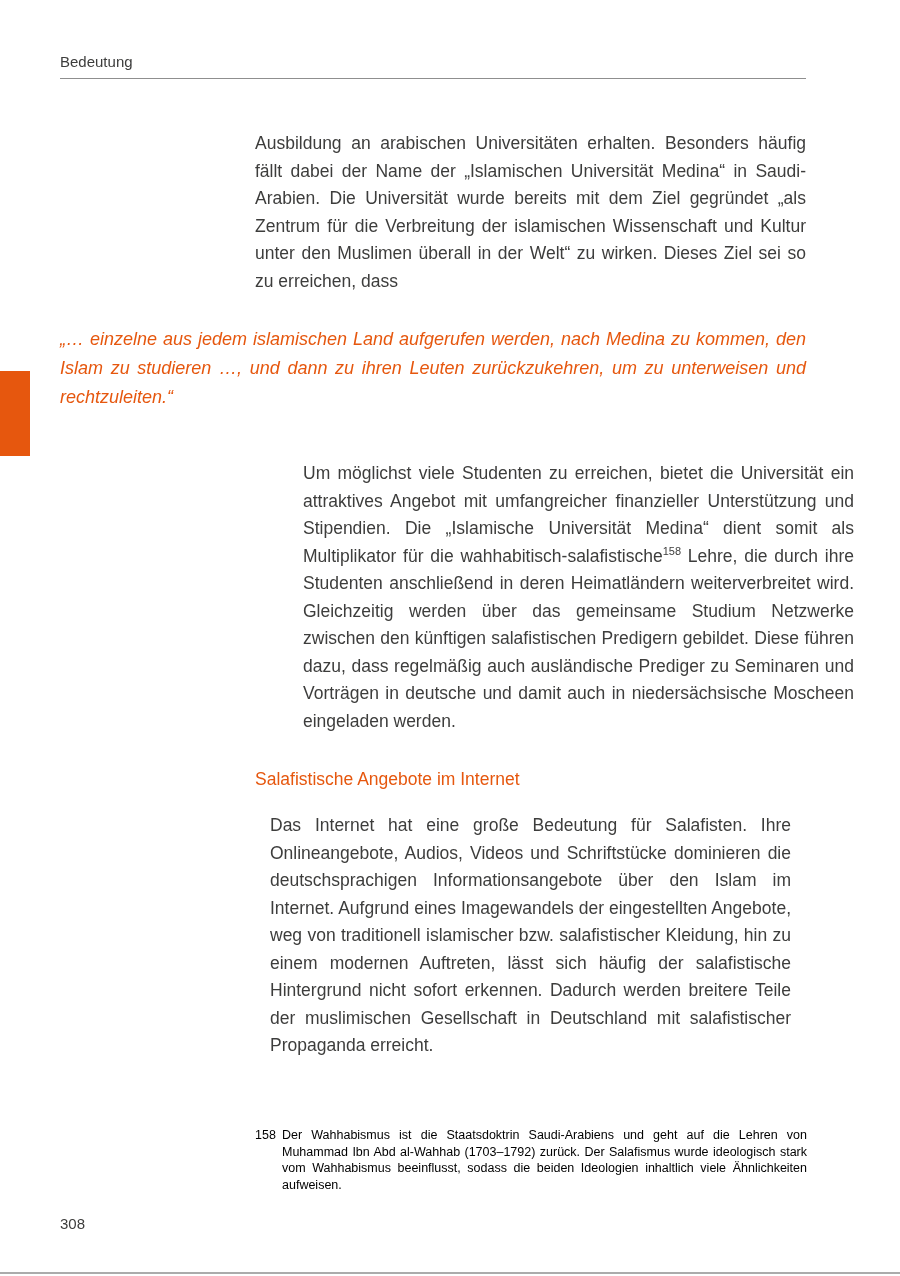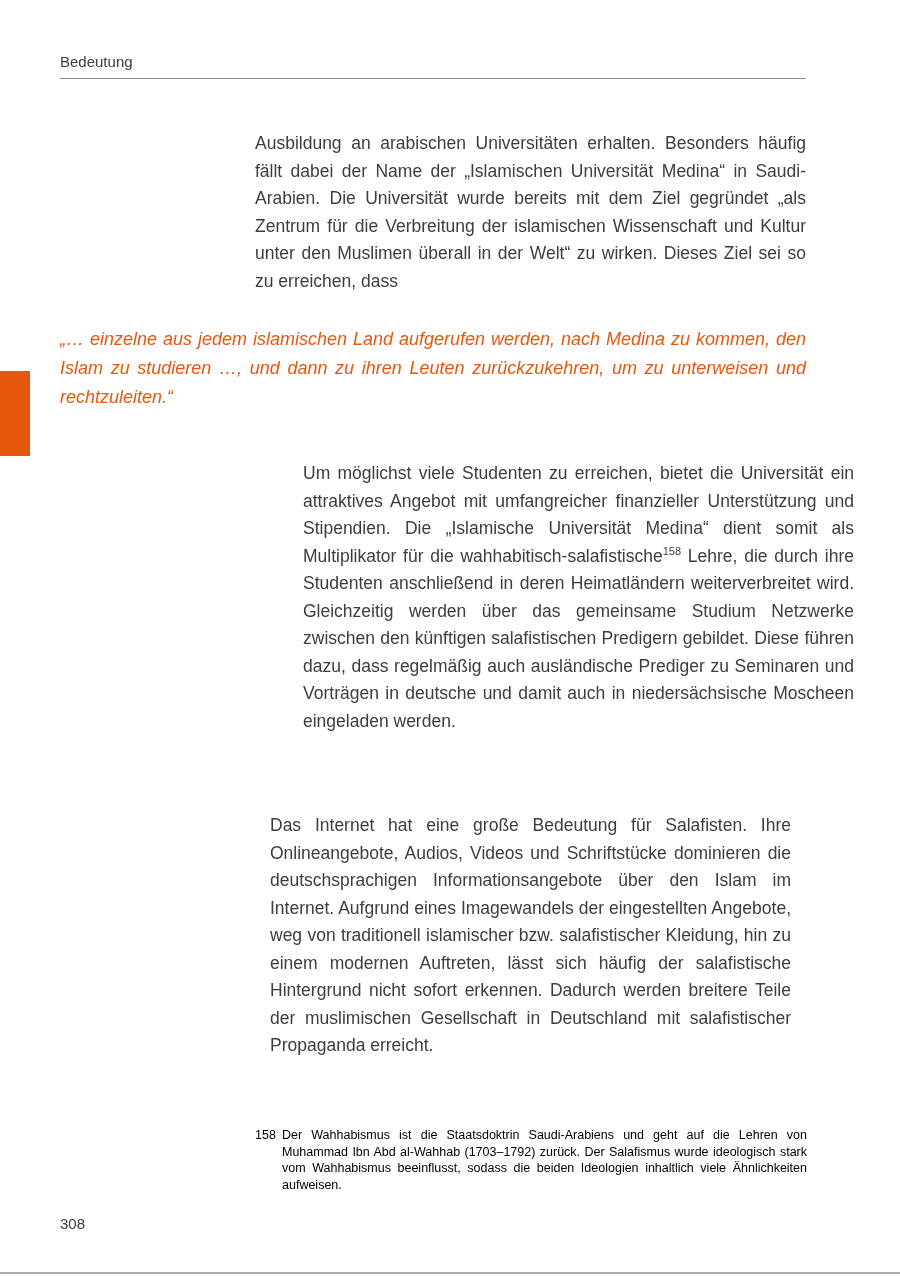--- a/index.html
+++ b/index.html
@@ -131,20 +131,21 @@
 
   <div class="chapter-tab"></div>
 
   <p class="body p1">Ausbildung an arabischen Universitäten erhalten. Besonders häufig fällt dabei der Name der „Islamischen Universität Medina“ in Saudi-Arabien. Die Universität wurde bereits mit dem Ziel gegründet „als Zentrum für die Verbreitung der islamischen Wissenschaft und Kultur unter den Muslimen überall in der Welt“ zu wirken. Dieses Ziel sei so zu erreichen, dass</p>
 
   <div class="pull-quote">„… einzelne aus jedem islamischen Land aufgerufen werden, nach Medina zu kommen, den Islam zu studieren …, und dann zu ihren Leuten zurückzukehren, um zu unterweisen und rechtzuleiten.“</div>
 
 
   <p class="body p2"><span>Um möglichst viele Studenten zu erreichen, bietet die Universität ein attraktives Angebot mit umfangreicher finanzieller Unterstützung und Stipendien. Die „Islamische Universität Medina“ dient somit als Multiplikator für die wahhabitisch-salafistische</span><sup class="fn-ref">158</sup><span> Lehre, die durch ihre Studenten anschließend in deren Heimatländern weiterverbreitet wird. Gleichzeitig werden über das gemeinsame Studium Netzwerke zwischen den künftigen salafistischen Predigern gebildet. Diese führen dazu, dass regelmäßig auch ausländische Prediger zu Seminaren und Vorträgen in deutsche und damit auch in niedersächsische Moscheen eingeladen werden.</span></p>
 
+  <h2 class="section-heading">Salafistische Angebote im Internet</h2>
 
   <div class="body p34">
     <p>Das Internet hat eine große Bedeutung für Salafisten. Ihre Onlineangebote, Audios, Videos und Schriftstücke dominieren die deutschsprachigen Informationsangebote über den Islam im Internet. Aufgrund eines Imagewandels der eingestellten Angebote, weg von traditionell islamischer bzw. salafistischer Kleidung, hin zu einem modernen Auftreten, lässt sich häufig der salafistische Hintergrund nicht sofort erkennen. Dadurch werden breitere Teile der muslimischen Gesellschaft in Deutschland mit salafistischer Propaganda erreicht.</p>
   </div>
 
   <div class="footnote">
     <span class="fn-num">158</span><span class="fn-text">Der Wahhabismus ist die Staatsdoktrin Saudi-Arabiens und geht auf die Lehren von Muhammad Ibn Abd al-Wahhab (1703–1792) zurück. Der Salafismus wurde ideologisch stark vom Wahhabismus beeinflusst, sodass die beiden Ideologien inhaltlich viele Ähnlichkeiten aufweisen.</span>
   </div>
 
   <div class="page-number">308</div>

